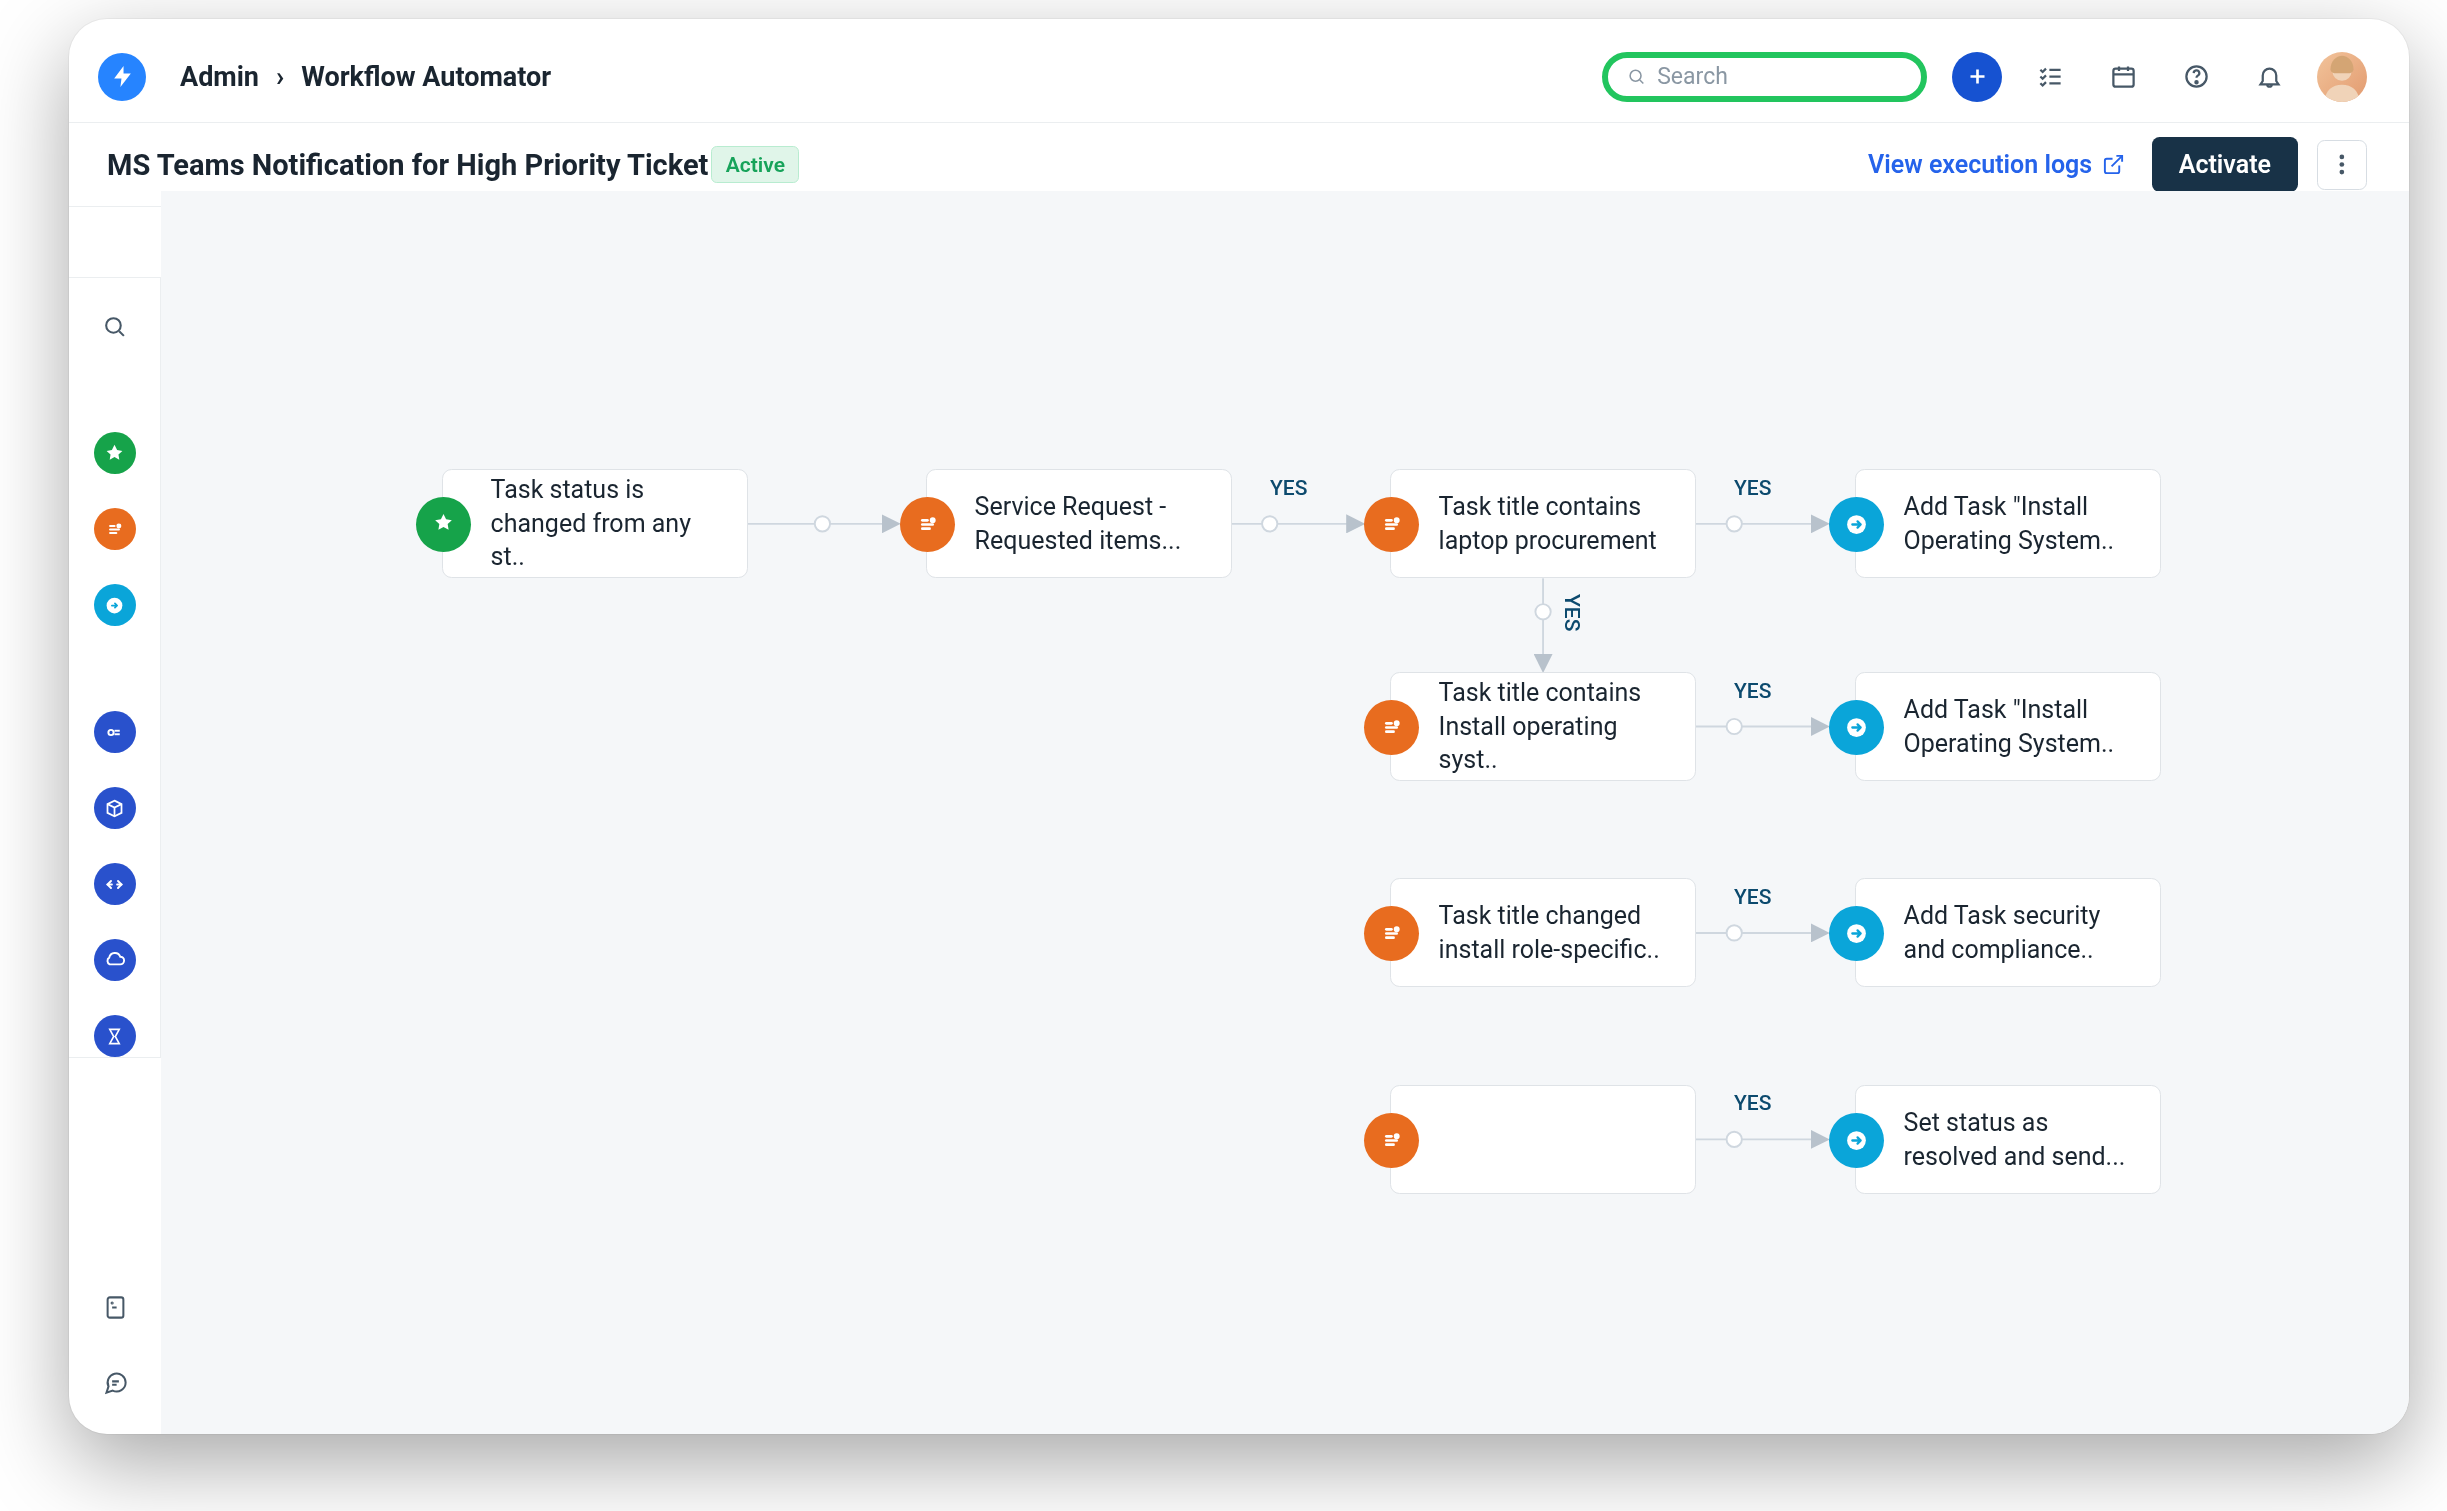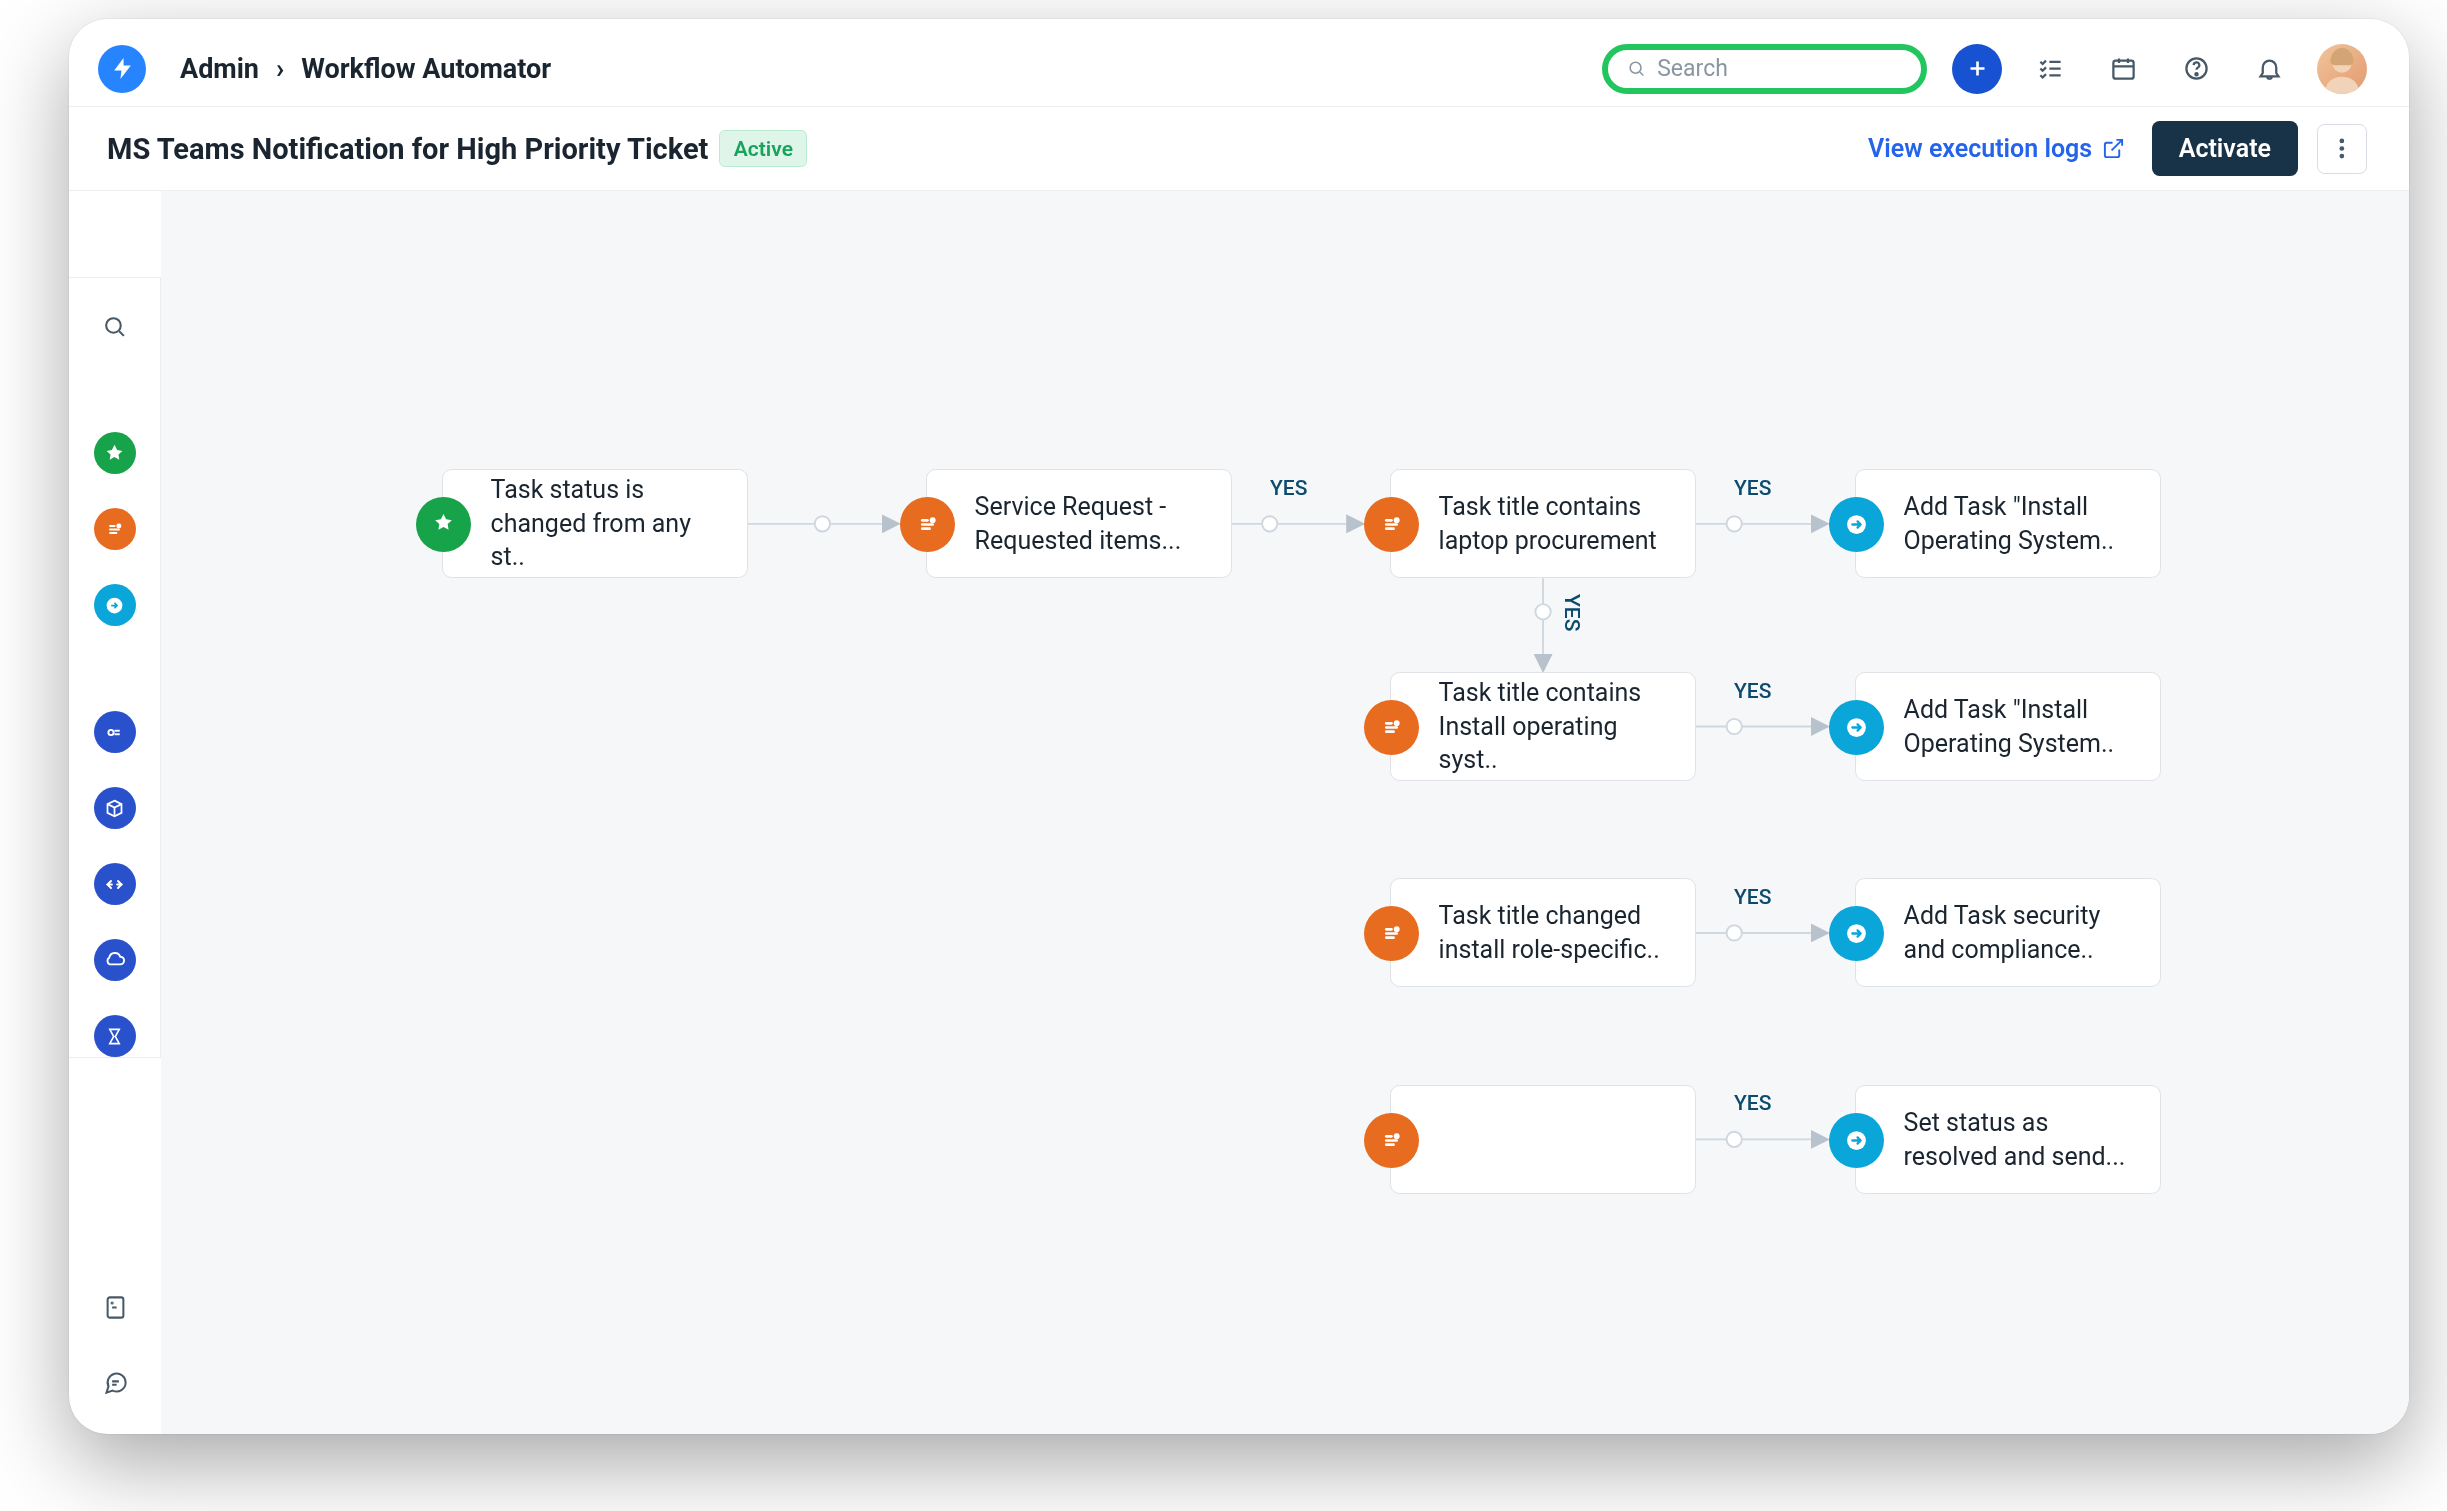--- a/index.html
+++ b/index.html
@@ -1,36 +1,36 @@
 <!DOCTYPE html>
 <html><head>
 <meta charset="utf-8">
 <style>
 * { box-sizing: border-box; margin: 0; padding: 0; font-family: -apple-system, BlinkMacSystemFont, "Segoe UI", Roboto, Helvetica, Arial, sans-serif; }
 body { background: #fff; width: 2447px; height: 1511px; overflow: hidden; }
 .app-shell { position: absolute; left: 69px; top: 19px; width: 2340px; height: 1415px; background: #fff; border-radius: 38px; box-shadow: 0 29px 86px rgba(0,0,0,.35), 0 0 0 1px rgba(0,0,0,.04); overflow: hidden; }
 
 
-.topbar { height: 88px; display: flex; align-items: center; padding: 12px 42px 0 29px; border-bottom: 1px solid #ebeef0; }
+.topbar { height: 104px; display: flex; align-items: center; padding: 12px 42px 0 29px; border-bottom: 1px solid #ebeef0; }
 .logo-circle { width: 48px; height: 48px; border-radius: 50%; background: #2684ff; display: flex; align-items: center; justify-content: center; color: #fff; }
 .breadcrumb { margin-left: 34px; font-size: 27px; font-weight: 700; color: #1a2530; display: flex; align-items: center; gap: 17px; }
 .breadcrumb .chev { color: #1a2530; font-weight: 700; }
 .topbar-spacer { flex: 1; }
 .search-wrap { width: 325px; height: 50px; border: 6px solid #22c55e; border-radius: 25px; display: flex; align-items: center; gap: 11.5px; padding: 0 19px; }
 .search-wrap input { border: none; outline: none; font-size: 23px; color: #333; width: 100%; background: transparent; }
 .search-wrap input::placeholder { color: #8a97a3; }
 .icon-btn { width: 50px; height: 50px; border-radius: 50%; display: flex; align-items: center; justify-content: center; cursor: pointer; color: #475867; }
 .plus-btn { background: #1652d1; color: #fff; }
 .avatar { width: 50px; height: 50px; border-radius: 50%; background: linear-gradient(135deg,#f2c49b,#e29a6f); display: flex; align-items: center; justify-content: center; overflow:hidden; }
 .top-actions { display: flex; align-items: center; gap: 23px; margin-left: 25px; }
 
 
 .subhead { height: 84px; display: flex; align-items: center; padding: 0 42px 0 38px; border-bottom: 1px solid #ebeef0; }
 .page-title { font-size: 29px; font-weight: 700; color: #1a2530; }
-.badge-active { margin-left: 11px; padding: 5.7px 13.4px; border-radius: 5.7px; background: #e0f5e9; color: #17a35a; border: 1px solid #b8ecd0; font-size: 21px; font-weight: 600; }
+.badge-active { margin-left: 3px; padding: 5.7px 13.4px; border-radius: 5.7px; background: #e0f5e9; color: #17a35a; border: 1px solid #b8ecd0; font-size: 21px; font-weight: 600; }
 .sub-spacer { flex: 1; }
 .link-btn { color: #2563eb; font-size: 25px; font-weight: 600; display: flex; align-items: center; gap: 9.6px; cursor: pointer; }
 .activate-btn { margin-left: 27px; background: #183247; color: #fff; border: none; border-radius: 7.6px; padding: 13.4px 27px; font-size: 25px; font-weight: 600; cursor: pointer; }
 .kebab-btn { margin-left: 19px; width: 50px; height: 50px; border: 1px solid #d7dde3; border-radius: 7.6px; display: flex; align-items: center; justify-content: center; color: #475867; cursor: pointer; }
 
 
 .sidetool { position: absolute; left: 0; top: 258px; width: 92px; background: #fff; border-right: 1px solid #ebeef0; border-bottom: 1px solid #ebeef0; border-top: 1px solid #ebeef0; display: flex; flex-direction: column; align-items: center; padding: 27px 0 0 0; gap: 34px; }
 .sidetool .tool { width: 42px; height: 42px; border-radius: 50%; display: flex; align-items: center; justify-content: center; cursor: pointer; }
 .tool-spacer { height: 17px; }
 

